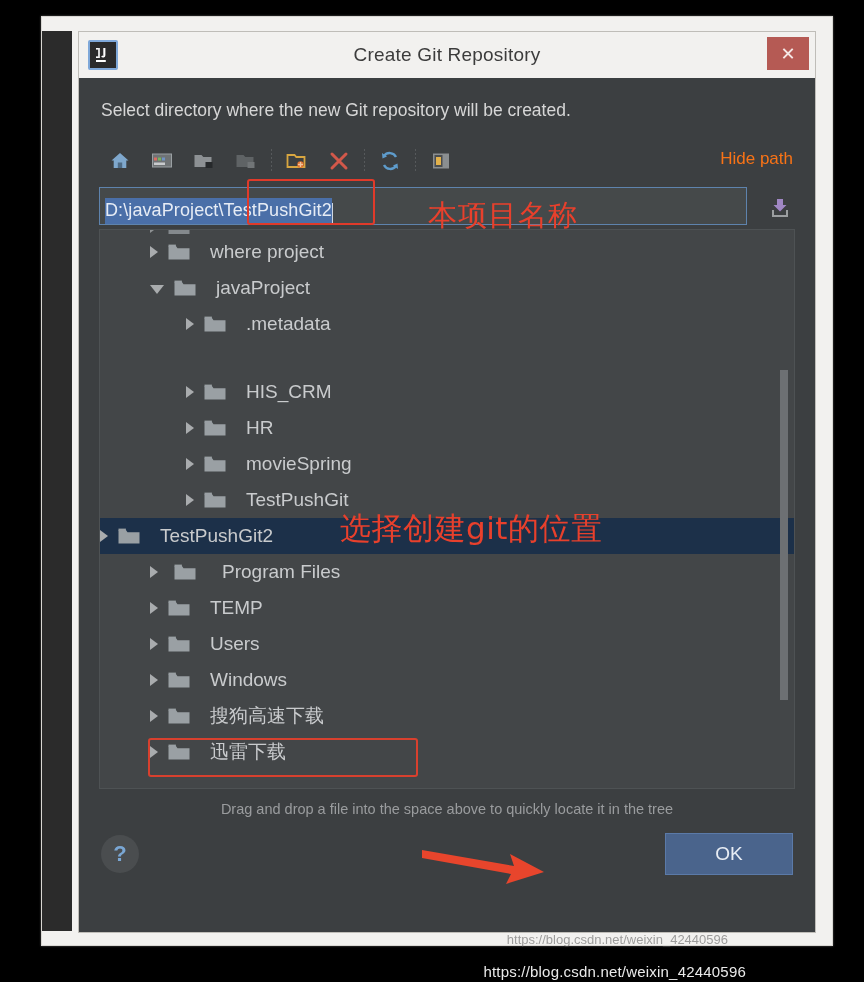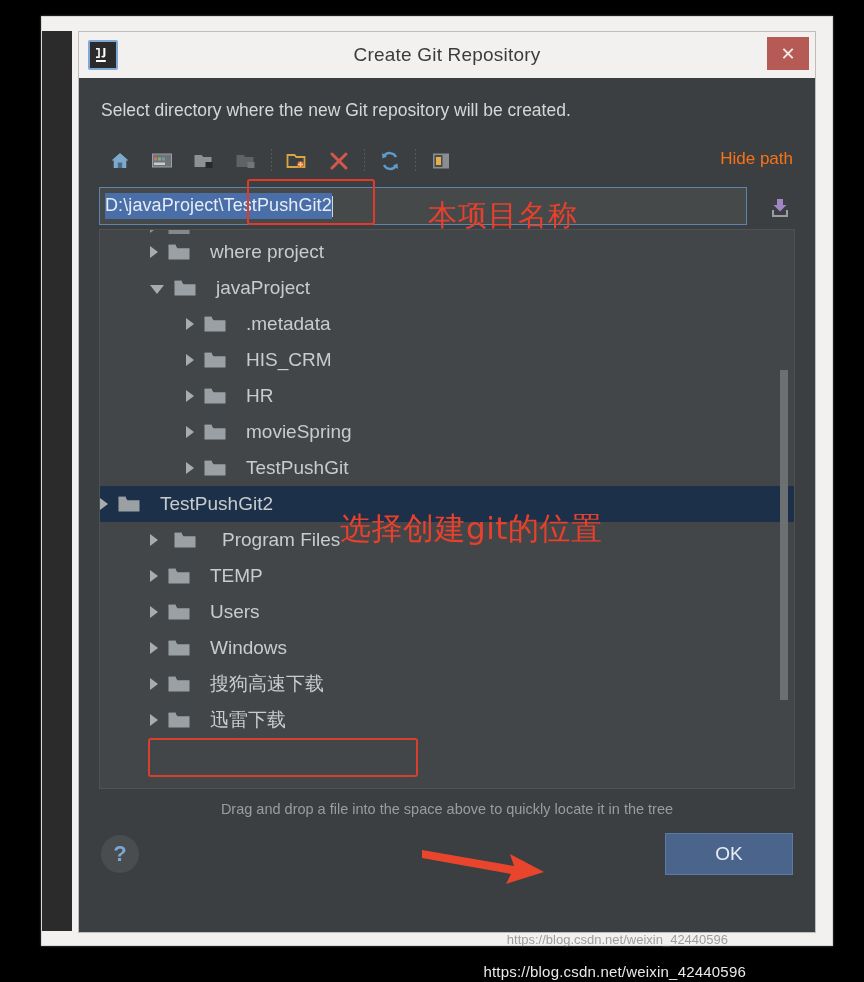--- a/index.html
+++ b/index.html
@@ -85,21 +85,21 @@
     position:absolute; right: 8px; top: 10px;
     font-size: 17px; color:#f97316; cursor:pointer;
   }
 
   
   #pathrow { position:relative; height: 46px; display:flex; align-items:center; }
   #pathfield {
     position:relative;
     width: 648px; height: 38px; margin-left: 6px;
     background: #45494a; border: 1px solid #5e83ad;
-    display:flex; align-items:center; padding-left: 5px;
+    display:flex; align-items:flex-end; padding-left: 5px;
     overflow:hidden;
   }
   .path-sel {
     background:#4a6fa8; color:#e6ecf5; font-size: 18px;
     padding: 2px 0 3px 0; white-space:nowrap;
     letter-spacing:.1px;
   }
   .path-caret {
     display:inline-block; width:1px; height:21px; background:#cfd6e0;
     vertical-align:middle;
@@ -372,21 +372,21 @@
               <div class="row" style="padding-left: 86px;">
                 <span class="arrow"></span>
                 <span style="display: flex; margin-right: 10px;">
                   <svg class="folder" width="22" height="17" viewBox="0 0 22 17">
                     <path d="M0.5 2 h7.4 l1.6 2.2 h12 v11.4 h-21 z" fill="#9aa0a4"></path>
                     <rect x="0.5" y="0.6" width="7.4" height="2" fill="#9aa0a4"></rect>
                   </svg>
                 </span>
                 <span class="lbl">.metadata</span>
               </div>
-              <div class="row" style="padding-left: 86px;">
+              <div class="row" style="padding-left: 86px; margin-top: 32px;">
                 <span class="arrow"></span>
                 <span style="display: flex; margin-right: 10px;">
                   <svg class="folder" width="22" height="17" viewBox="0 0 22 17">
                     <path d="M0.5 2 h7.4 l1.6 2.2 h12 v11.4 h-21 z" fill="#9aa0a4"></path>
                     <rect x="0.5" y="0.6" width="7.4" height="2" fill="#9aa0a4"></rect>
                   </svg>
                 </span>
                 <span class="lbl">HIS_CRM</span>
               </div>
               <div class="row" style="padding-left: 86px;">

